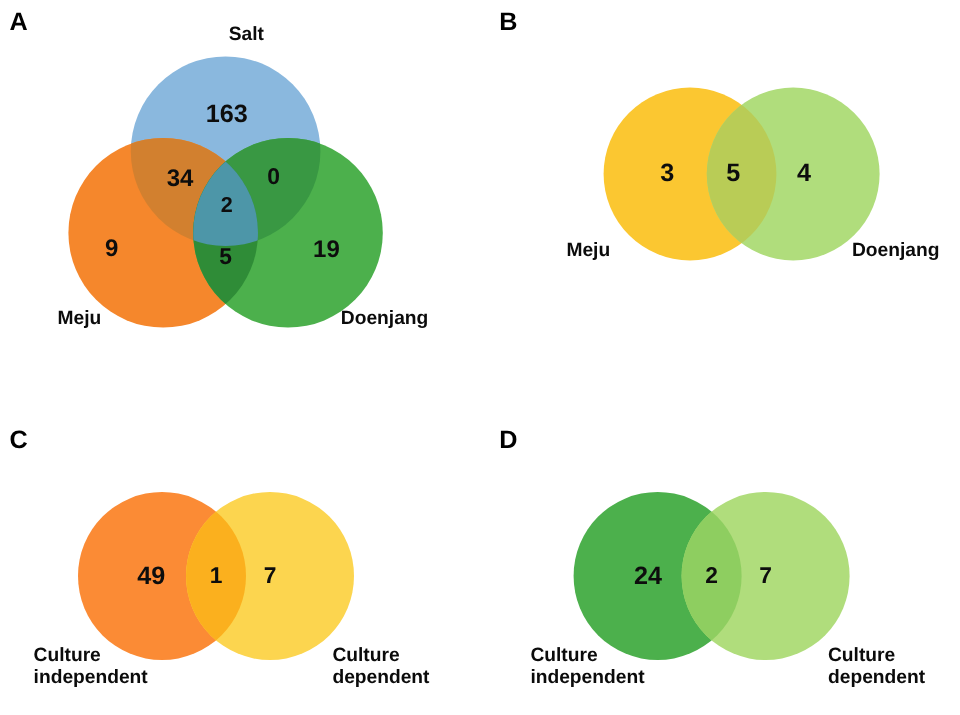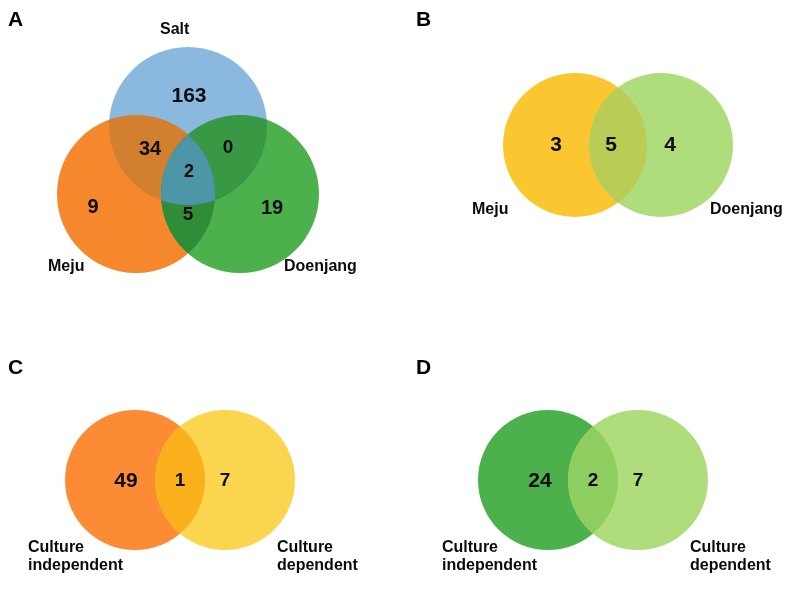--- a/index.html
+++ b/index.html
@@ -56,21 +56,21 @@
 
   .set-label {
     position: absolute;
     font-size: 16px;
     font-weight: bold;
     color: #0b0b0b;
     line-height: 1.12;
     white-space: pre-line;
   }
   .set-label.right { text-align: left; }
-  .set-label.center { text-align: left; }
+  .set-label.center { text-align: right; }
 
   .count-text {
     font-family: "Liberation Sans", sans-serif;
     font-weight: bold;
     fill: #0d0d0d;
     text-anchor: middle;
     dominant-baseline: middle;
   }
 </style>
 </head>

